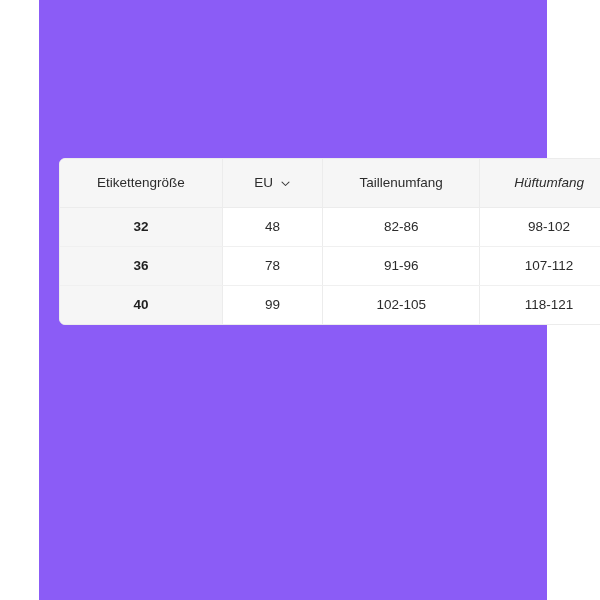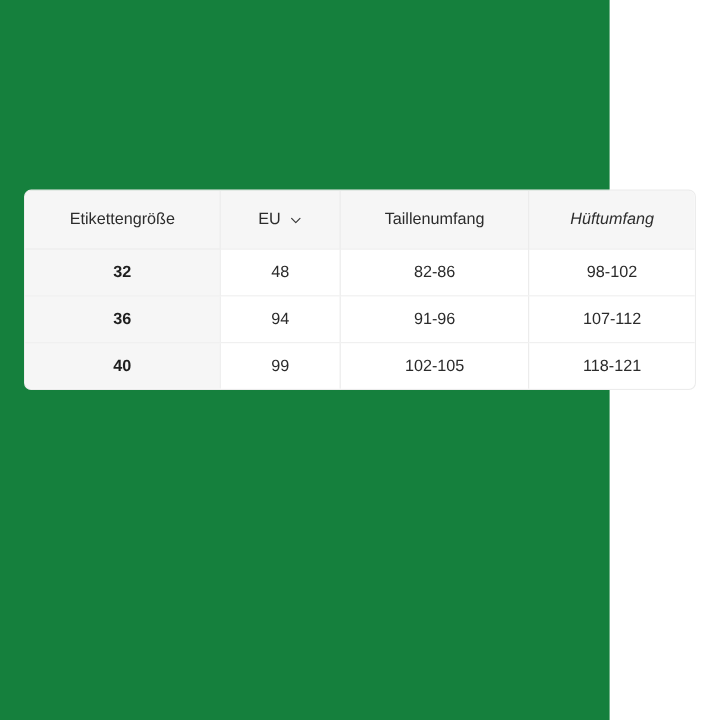--- a/index.html
+++ b/index.html
@@ -11,21 +11,22 @@
     height: 600px;
     background: #ffffff;
     font-family: "Liberation Sans", sans-serif;
     overflow: hidden;
   }
 
   #page {
     position: relative;
     width: 508px;
     height: 600px;
-    background: #15803d;
+    background: #8b5cf6;
+    margin-left: 39px;
   }
 
   
   .size-table-wrap {
     position: absolute;
     left: 20px;
     top: 158px;
     width: 560px;
     border: 1px solid #ececec;
     border-radius: 6px;
@@ -156,21 +157,21 @@
 
       <tbody>
         <tr>
           <td class="col-label">32</td>
           <td>48</td>
           <td>82-86</td>
           <td>98-102</td>
         </tr>
         <tr>
           <td class="col-label">36</td>
-          <td>94</td>
+          <td>78</td>
           <td>91-96</td>
           <td>107-112</td>
         </tr>
         <tr>
           <td class="col-label">40</td>
           <td>99</td>
           <td>102-105</td>
           <td>118-121</td>
         </tr>
       </tbody>

